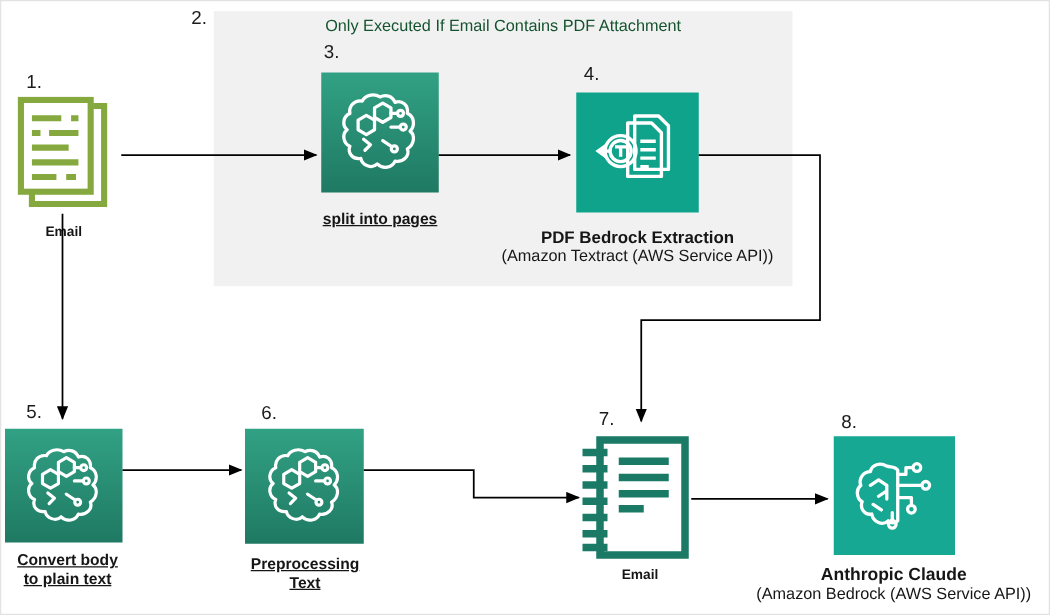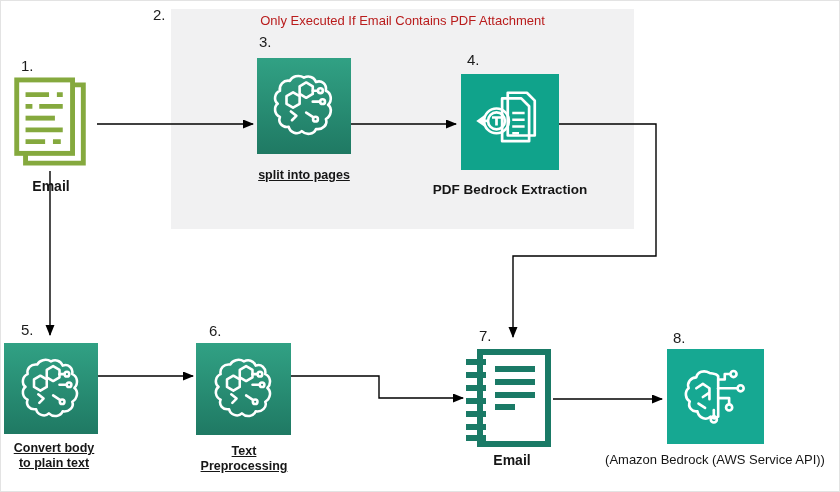--- a/index.html
+++ b/index.html
@@ -7,36 +7,36 @@
     position:relative;width:840px;height:492px;background:#fff;
     font-family:"Liberation Sans",sans-serif;overflow:hidden;
     border:1px solid #e3e3e3;box-sizing:border-box;
   }
   .region{
     position:absolute;left:170px;top:8px;width:463px;height:220px;
     background:#f1f1f2;
   }
   .region-title{
     position:absolute;left:0;top:4px;width:100%;text-align:center;
-    font-size:13px;color:#b91c1c;
+    font-size:13px;color:#14532d;
   }
   .num{
     position:absolute;font-size:15px;color:#1c1c1c;line-height:1;
   }
   .node{position:absolute;display:flex;align-items:center;justify-content:center;}
   .teal-grad{background:linear-gradient(180deg,#31a184 0%,#1f7963 100%);}
   .teal-flat{background:#10a38b;}
   .teal-flat2{background:#16a892;}
   .lbl{
     position:absolute;text-align:center;color:#161616;
     font-weight:bold;line-height:15px;
   }
   .s12{font-size:12.5px;text-decoration:underline;}
   .s13{font-size:13.5px;}
-  .s15{font-size:14px;text-align:center;}
+  .s15{font-size:11px;text-align:center;}
   .sub13{font-size:13px;font-weight:normal;}
   svg{display:block;}
   .connectors{position:absolute;left:0;top:0;pointer-events:none;}
 </style>
 </head>
 <body>
 
 <div class="canvas">
 
   <div class="region">
@@ -94,20 +94,21 @@
         <circle cx="20" cy="31" r="11"></circle>
         <circle cx="20" cy="31" r="7.5"></circle>
         <path d="M16,28 H24 M20,28 V35"></path>
       </g>
       <path d="M9,26 L2,31 L9,36 Z" fill="#ffffff"></path>
       <path d="M8,31 H12" stroke="#ffffff" stroke-width="2.4"></path>
     </svg>
   </div>
   <div class="lbl" style="left:386px;top:181px;width:246px">
     <div class="s13">PDF Bedrock Extraction</div>
+    <div class="sub13">(Amazon Textract (AWS Service API))</div>
   </div>
 
   <div class="node teal-grad" style="left:3px;top:342px;width:94px;height:91px">
     <svg width="68" height="68" viewBox="0 0 64 64">
       <g stroke="#ffffff" stroke-width="2.4" fill="none" stroke-linejoin="round" stroke-linecap="round">
         <path d="M32,6 C27,3 21,5 19,9 C13,8 9,13 10,18 C5,20 4,27 8,30 C4,33 5,40 10,42 C8,47 12,52 18,51 C19,56 26,59 30,55 C34,59 41,58 43,53 C49,54 54,49 52,44 C57,41 58,34 54,31 C58,27 57,20 52,18 C53,12 48,8 43,10 C41,5 36,4 32,6 Z"></path>
         <path d="M16,23 L22,19.5 L28,23 V30 L22,33.5 L16,30 Z"></path>
         <path d="M28,14 L34,10.5 L40,14 V21 L34,24.5 L28,21 Z"></path>
         <path d="M20,37 L25,41 L21,45"></path>
         <path d="M40,18 H44"></path>
@@ -134,22 +135,22 @@
         <path d="M40,18 H44"></path>
           <circle cx="47" cy="18" r="2.2"></circle>
         <path d="M40,28 H46"></path>
           <circle cx="49" cy="28" r="2.2"></circle>
         <path d="M34,38 L40,42"></path>
           <circle cx="42.5" cy="44" r="2.2"></circle>
       </g>
     </svg>
   </div>
   <div class="lbl s12" style="left:182px;top:443px;width:122px">
+    <div>Preprocessing</div>
     <div>Text</div>
-    <div>Preprocessing</div>
   </div>
 
   <div class="node" style="left:462px;top:346px;width:92px;height:102px">
     <svg width="92" height="102" viewBox="0 0 92 102">
       <rect x="17" y="5" width="68" height="92" fill="#ffffff" stroke="#1a7a66" stroke-width="6"></rect>
       <g fill="#1a7a66">
         <rect x="3" y="12" width="20" height="6"></rect>
           <rect x="3" y="25" width="20" height="6"></rect>
         <rect x="3" y="38" width="20" height="6"></rect>
           <rect x="3" y="51" width="20" height="6"></rect>
@@ -177,20 +178,21 @@
         <path d="M34,24 H51"></path>
           <circle cx="54.5" cy="24" r="2.8"></circle>
         <path d="M34,33 H44 V38"></path>
           <circle cx="44" cy="41.5" r="2.8"></circle>
         <path d="M30,44 V49"></path>
           <circle cx="30" cy="52.5" r="2.8"></circle>
       </g>
     </svg>
   </div>
   <div class="lbl" style="left:588px;top:451px;width:252px">
+    <div style="font-size:14px">Anthropic Claude</div>
     <div class="sub13">(Amazon Bedrock (AWS Service API))</div>
   </div>
 
   <svg class="connectors" width="840" height="492">
     <defs>
       <marker id="arr" markerWidth="12" markerHeight="10" refX="10" refY="4.5" orient="auto" markerUnits="userSpaceOnUse">
         <path d="M0,0 L11,4.5 L0,9 Z" fill="#000000"></path>
       </marker>
     </defs>
     <g stroke="#000000" stroke-width="1.4" fill="none">

